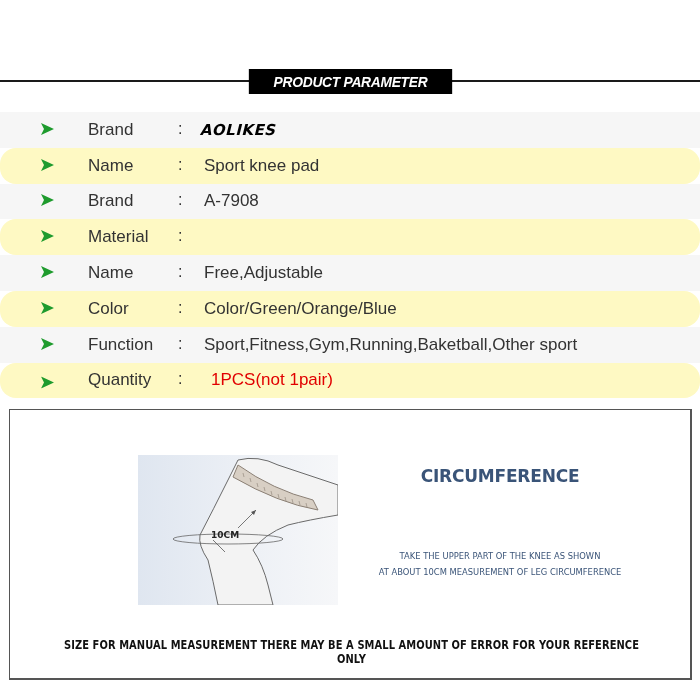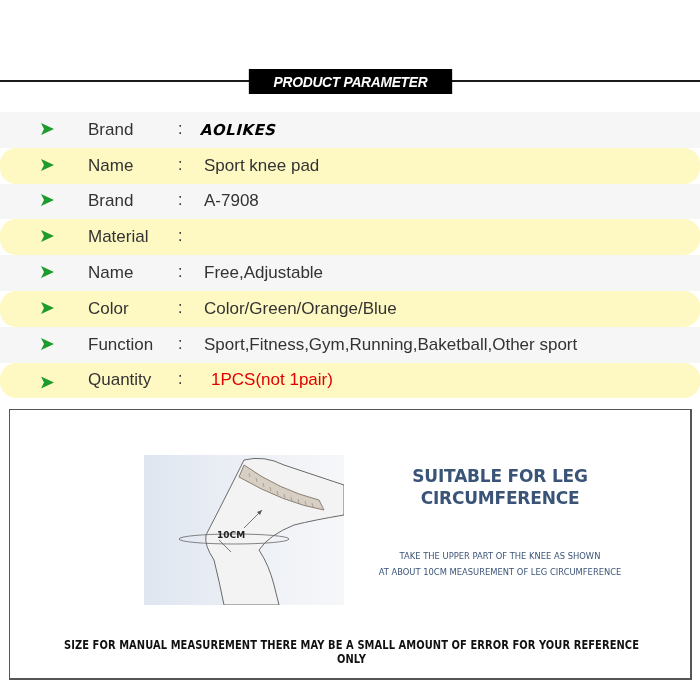--- a/index.html
+++ b/index.html
@@ -30,21 +30,20 @@
     }
 
     .panel {
       position: absolute; left: 9px; top: 409px; width: 683px; height: 271px;
       border: 1px solid #555; border-bottom-width: 2px; border-right-width: 2px; background: #fff;
     }
     .illus {
       position: absolute; left: 128px; top: 45px; width: 200px; height: 150px;
       background: linear-gradient(90deg, #dfe6f0 0%, #eef1f6 60%, #f6f7f9 100%);
       overflow: hidden;
-      margin-left: 6px;
     }
     .illus svg { position: absolute; left: 0; top: 0; }
     .suitable-title {
       position: absolute; left: 340px; top: 55px; width: 300px; text-align: center;
       color: #3a5478; font-weight: bold; font-size: 17px; line-height: 22px;
       font-family: "DejaVu Sans", sans-serif; letter-spacing: -0.2px;
     }
     .range {
       position: absolute; left: 340px; top: 104px; width: 300px; text-align: center;
       color: #3a5478; font-size: 17px; font-family: "DejaVu Sans Mono", monospace;
@@ -181,21 +180,20 @@
       <ellipse cx="90" cy="84" rx="55" ry="5" fill="none" stroke="#666" stroke-width="0.8"></ellipse>
 
       <line x1="100" y1="73" x2="118" y2="55" stroke="#555" stroke-width="0.8"></line>
       <path d="M118 55 L113 57 L116 60 Z" fill="#555"></path>
       <line x1="75" y1="85" x2="87" y2="97" stroke="#555" stroke-width="0.8"></line>
     </svg>
     <span style="position:absolute; left:73px; top:75px; font-size:9px; font-weight:bold; color:#222; font-family:'DejaVu Sans', sans-serif;">10CM</span>
   </div>
 
   <div class="suitable-title">
-    <div>SUITABLE FOR LEG</div>
     <div>CIRCUMFERENCE</div>
   </div>
   <div class="instr">
     <div>TAKE THE UPPER PART OF THE KNEE AS SHOWN</div>
     <div>AT ABOUT 10CM MEASUREMENT OF LEG CIRCUMFERENCE</div>
   </div>
   <div class="disclaimer">SIZE FOR MANUAL MEASUREMENT THERE MAY BE A SMALL AMOUNT OF ERROR FOR YOUR REFERENCE ONLY</div>
 </div>
 
 </body></html>

